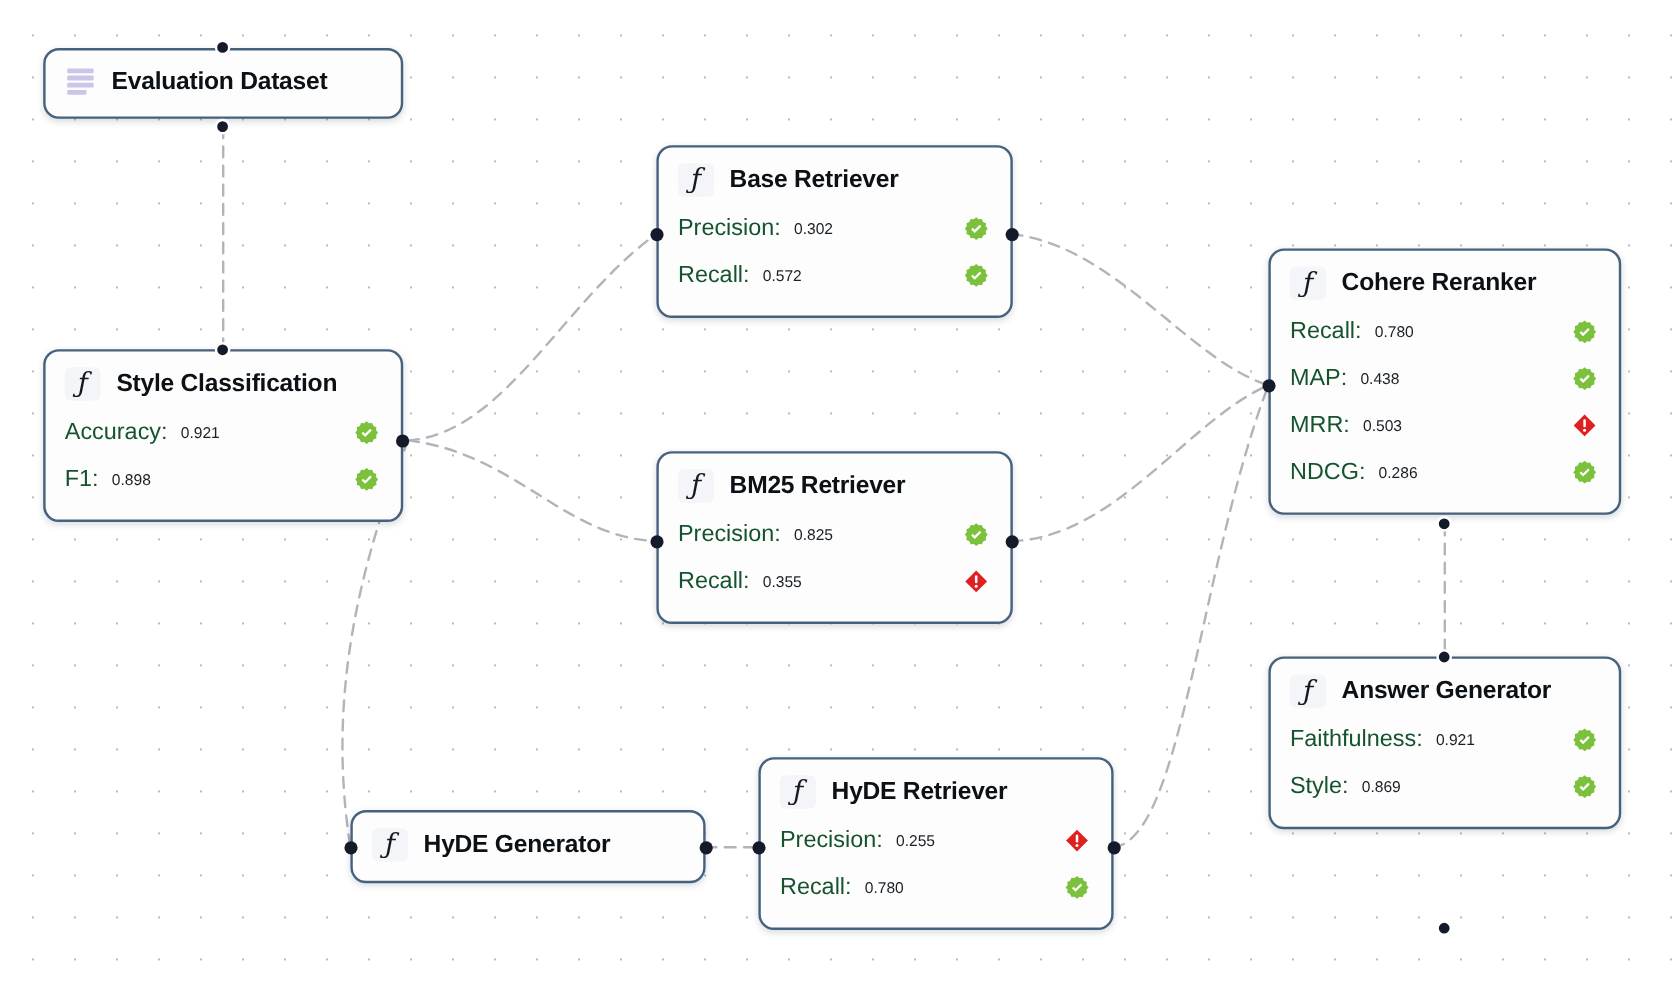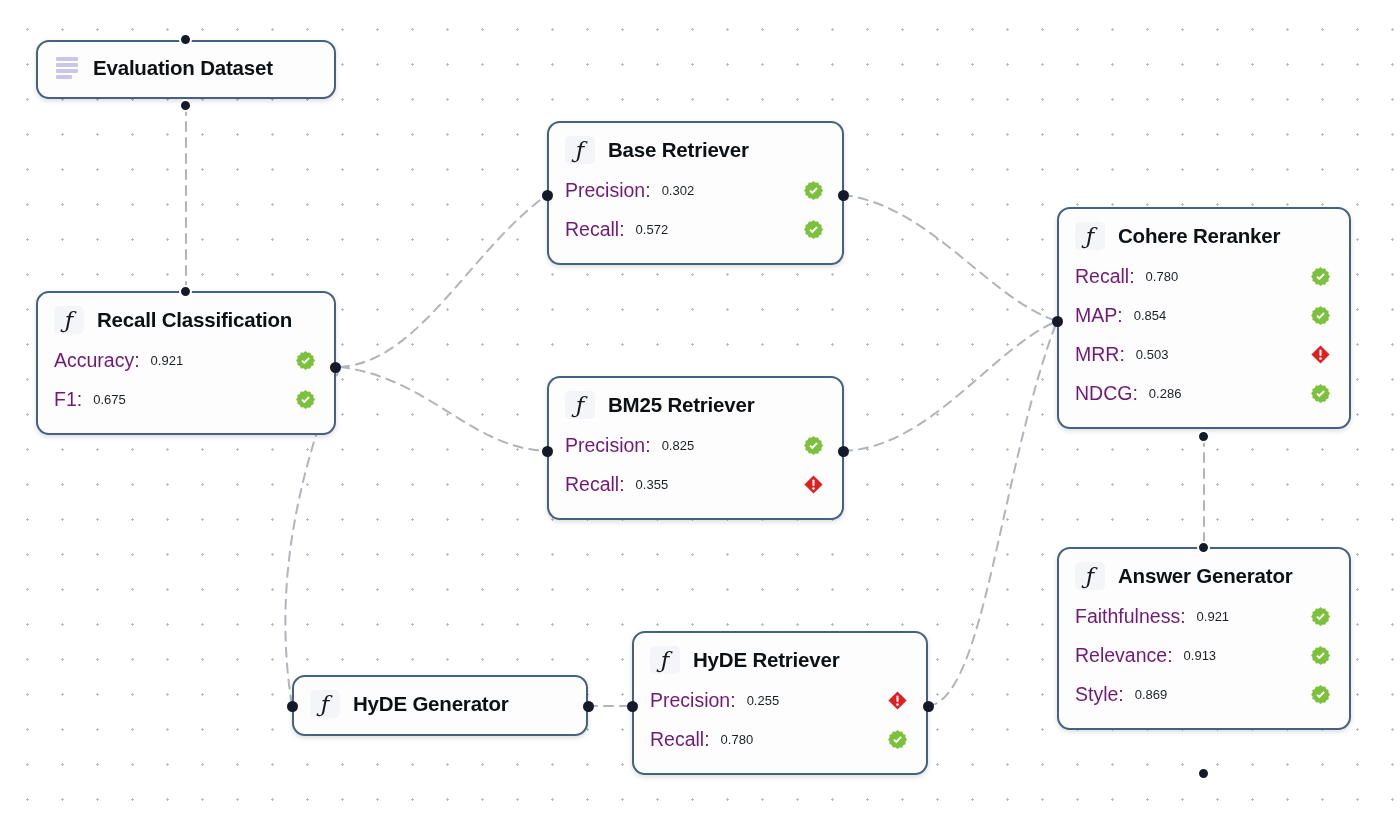--- a/index.html
+++ b/index.html
@@ -82,21 +82,21 @@
   }
   .metrics { margin-top: 7px; }
   .metric-row {
     display: flex;
     align-items: center;
     height: 39px;
     white-space: nowrap;
   }
   .metric-label {
     font-size: 19.5px;
-    color: #701a75;
+    color: #14532d;
     margin-right: 11px;
   }
   .metric-value {
     font-size: 13px;
     color: #1b2026;
   }
   .metric-badge {
     margin-left: auto;
     padding-left: 26px;
     display: flex; align-items: center;
@@ -141,36 +141,36 @@
       </span>
       <span class="node-title">Evaluation Dataset</span>
     </div>
   </div>
   <span class="port ring" style="left:179px; top:33px;"></span>
   <span class="port ring" style="left:179px; top:99px;"></span>
 
   <div class="node" style="left:36px; top:291px; width:300px;">
     <div class="node-header">
       <span class="fx-icon">ƒ</span>
-      <span class="node-title">Recall Classification</span>
+      <span class="node-title">Style Classification</span>
     </div>
     <div class="metrics">
       <div class="metric-row">
         <span class="metric-label">Accuracy:</span>
         <span class="metric-value">0.921</span>
         <span class="metric-badge">
           <svg class="badge" viewBox="0 0 24 24">
               <path fill="#7cc13c" d="M12 1.2l2.3 1.9 3-.3 1.2 2.8 2.8 1.2-.3 3L23 12l-1.9 2.3.3 3-2.8 1.2-1.2 2.8-3-.3L12 22.8l-2.3-1.9-3 .3-1.2-2.8-2.8-1.2.3-3L1.2 12l1.8-2.2-.3-3 2.8-1.2L6.7 2.8l3 .3z"></path>
               <path fill="#ffffff" d="M10.6 16.2l-3.4-3.4 1.5-1.5 1.9 1.9 4.8-4.8 1.5 1.5z"></path>
             </svg>
         </span>
       </div>
       <div class="metric-row">
         <span class="metric-label">F1:</span>
-        <span class="metric-value">0.675</span>
+        <span class="metric-value">0.898</span>
         <span class="metric-badge">
           <svg class="badge" viewBox="0 0 24 24">
               <path fill="#7cc13c" d="M12 1.2l2.3 1.9 3-.3 1.2 2.8 2.8 1.2-.3 3L23 12l-1.9 2.3.3 3-2.8 1.2-1.2 2.8-3-.3L12 22.8l-2.3-1.9-3 .3-1.2-2.8-2.8-1.2.3-3L1.2 12l1.8-2.2-.3-3 2.8-1.2L6.7 2.8l3 .3z"></path>
               <path fill="#ffffff" d="M10.6 16.2l-3.4-3.4 1.5-1.5 1.9 1.9 4.8-4.8 1.5 1.5z"></path>
             </svg>
         </span>
       </div>
     </div>
   </div>
   <span class="port ring" style="left:179px; top:285px;"></span>
@@ -250,21 +250,21 @@
         <span class="metric-value">0.780</span>
         <span class="metric-badge">
           <svg class="badge" viewBox="0 0 24 24">
               <path fill="#7cc13c" d="M12 1.2l2.3 1.9 3-.3 1.2 2.8 2.8 1.2-.3 3L23 12l-1.9 2.3.3 3-2.8 1.2-1.2 2.8-3-.3L12 22.8l-2.3-1.9-3 .3-1.2-2.8-2.8-1.2.3-3L1.2 12l1.8-2.2-.3-3 2.8-1.2L6.7 2.8l3 .3z"></path>
               <path fill="#ffffff" d="M10.6 16.2l-3.4-3.4 1.5-1.5 1.9 1.9 4.8-4.8 1.5 1.5z"></path>
             </svg>
         </span>
       </div>
       <div class="metric-row">
         <span class="metric-label">MAP:</span>
-        <span class="metric-value">0.854</span>
+        <span class="metric-value">0.438</span>
         <span class="metric-badge">
           <svg class="badge" viewBox="0 0 24 24">
               <path fill="#7cc13c" d="M12 1.2l2.3 1.9 3-.3 1.2 2.8 2.8 1.2-.3 3L23 12l-1.9 2.3.3 3-2.8 1.2-1.2 2.8-3-.3L12 22.8l-2.3-1.9-3 .3-1.2-2.8-2.8-1.2.3-3L1.2 12l1.8-2.2-.3-3 2.8-1.2L6.7 2.8l3 .3z"></path>
               <path fill="#ffffff" d="M10.6 16.2l-3.4-3.4 1.5-1.5 1.9 1.9 4.8-4.8 1.5 1.5z"></path>
             </svg>
         </span>
       </div>
       <div class="metric-row">
         <span class="metric-label">MRR:</span>
         <span class="metric-value">0.503</span>
@@ -301,30 +301,20 @@
         <span class="metric-label">Faithfulness:</span>
         <span class="metric-value">0.921</span>
         <span class="metric-badge">
           <svg class="badge" viewBox="0 0 24 24">
               <path fill="#7cc13c" d="M12 1.2l2.3 1.9 3-.3 1.2 2.8 2.8 1.2-.3 3L23 12l-1.9 2.3.3 3-2.8 1.2-1.2 2.8-3-.3L12 22.8l-2.3-1.9-3 .3-1.2-2.8-2.8-1.2.3-3L1.2 12l1.8-2.2-.3-3 2.8-1.2L6.7 2.8l3 .3z"></path>
               <path fill="#ffffff" d="M10.6 16.2l-3.4-3.4 1.5-1.5 1.9 1.9 4.8-4.8 1.5 1.5z"></path>
             </svg>
         </span>
       </div>
       <div class="metric-row">
-        <span class="metric-label">Relevance:</span>
-        <span class="metric-value">0.913</span>
-        <span class="metric-badge">
-          <svg class="badge" viewBox="0 0 24 24">
-              <path fill="#7cc13c" d="M12 1.2l2.3 1.9 3-.3 1.2 2.8 2.8 1.2-.3 3L23 12l-1.9 2.3.3 3-2.8 1.2-1.2 2.8-3-.3L12 22.8l-2.3-1.9-3 .3-1.2-2.8-2.8-1.2.3-3L1.2 12l1.8-2.2-.3-3 2.8-1.2L6.7 2.8l3 .3z"></path>
-              <path fill="#ffffff" d="M10.6 16.2l-3.4-3.4 1.5-1.5 1.9 1.9 4.8-4.8 1.5 1.5z"></path>
-            </svg>
-        </span>
-      </div>
-      <div class="metric-row">
         <span class="metric-label">Style:</span>
         <span class="metric-value">0.869</span>
         <span class="metric-badge">
           <svg class="badge" viewBox="0 0 24 24">
               <path fill="#7cc13c" d="M12 1.2l2.3 1.9 3-.3 1.2 2.8 2.8 1.2-.3 3L23 12l-1.9 2.3.3 3-2.8 1.2-1.2 2.8-3-.3L12 22.8l-2.3-1.9-3 .3-1.2-2.8-2.8-1.2.3-3L1.2 12l1.8-2.2-.3-3 2.8-1.2L6.7 2.8l3 .3z"></path>
               <path fill="#ffffff" d="M10.6 16.2l-3.4-3.4 1.5-1.5 1.9 1.9 4.8-4.8 1.5 1.5z"></path>
             </svg>
         </span>
       </div>
     </div>

